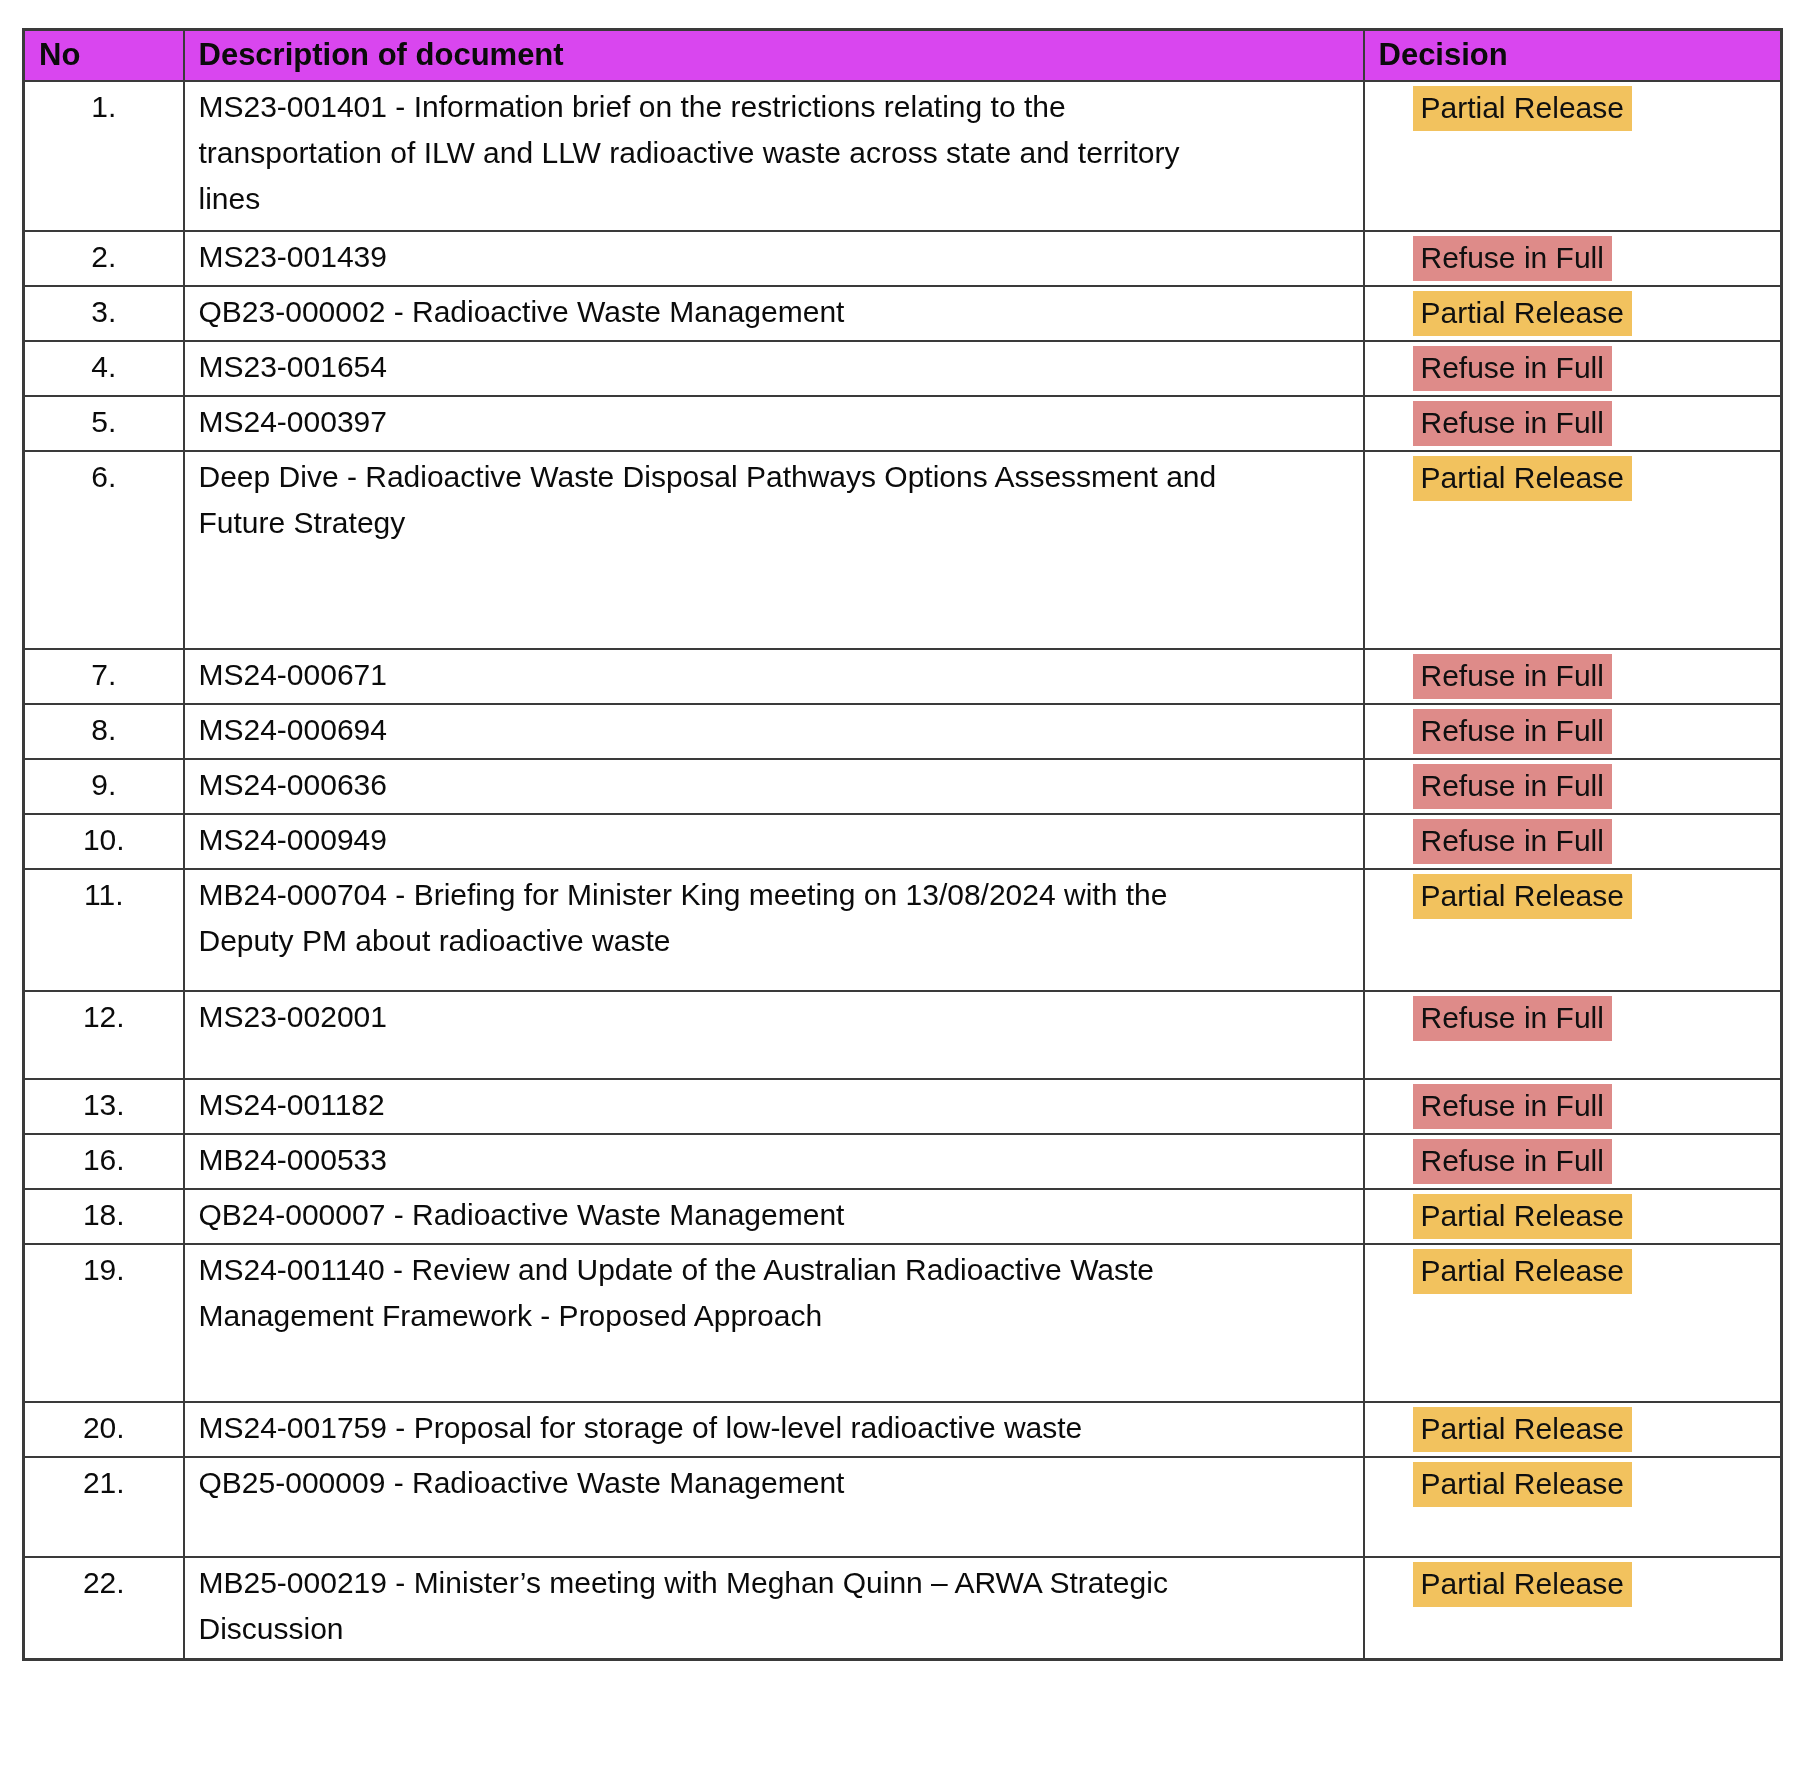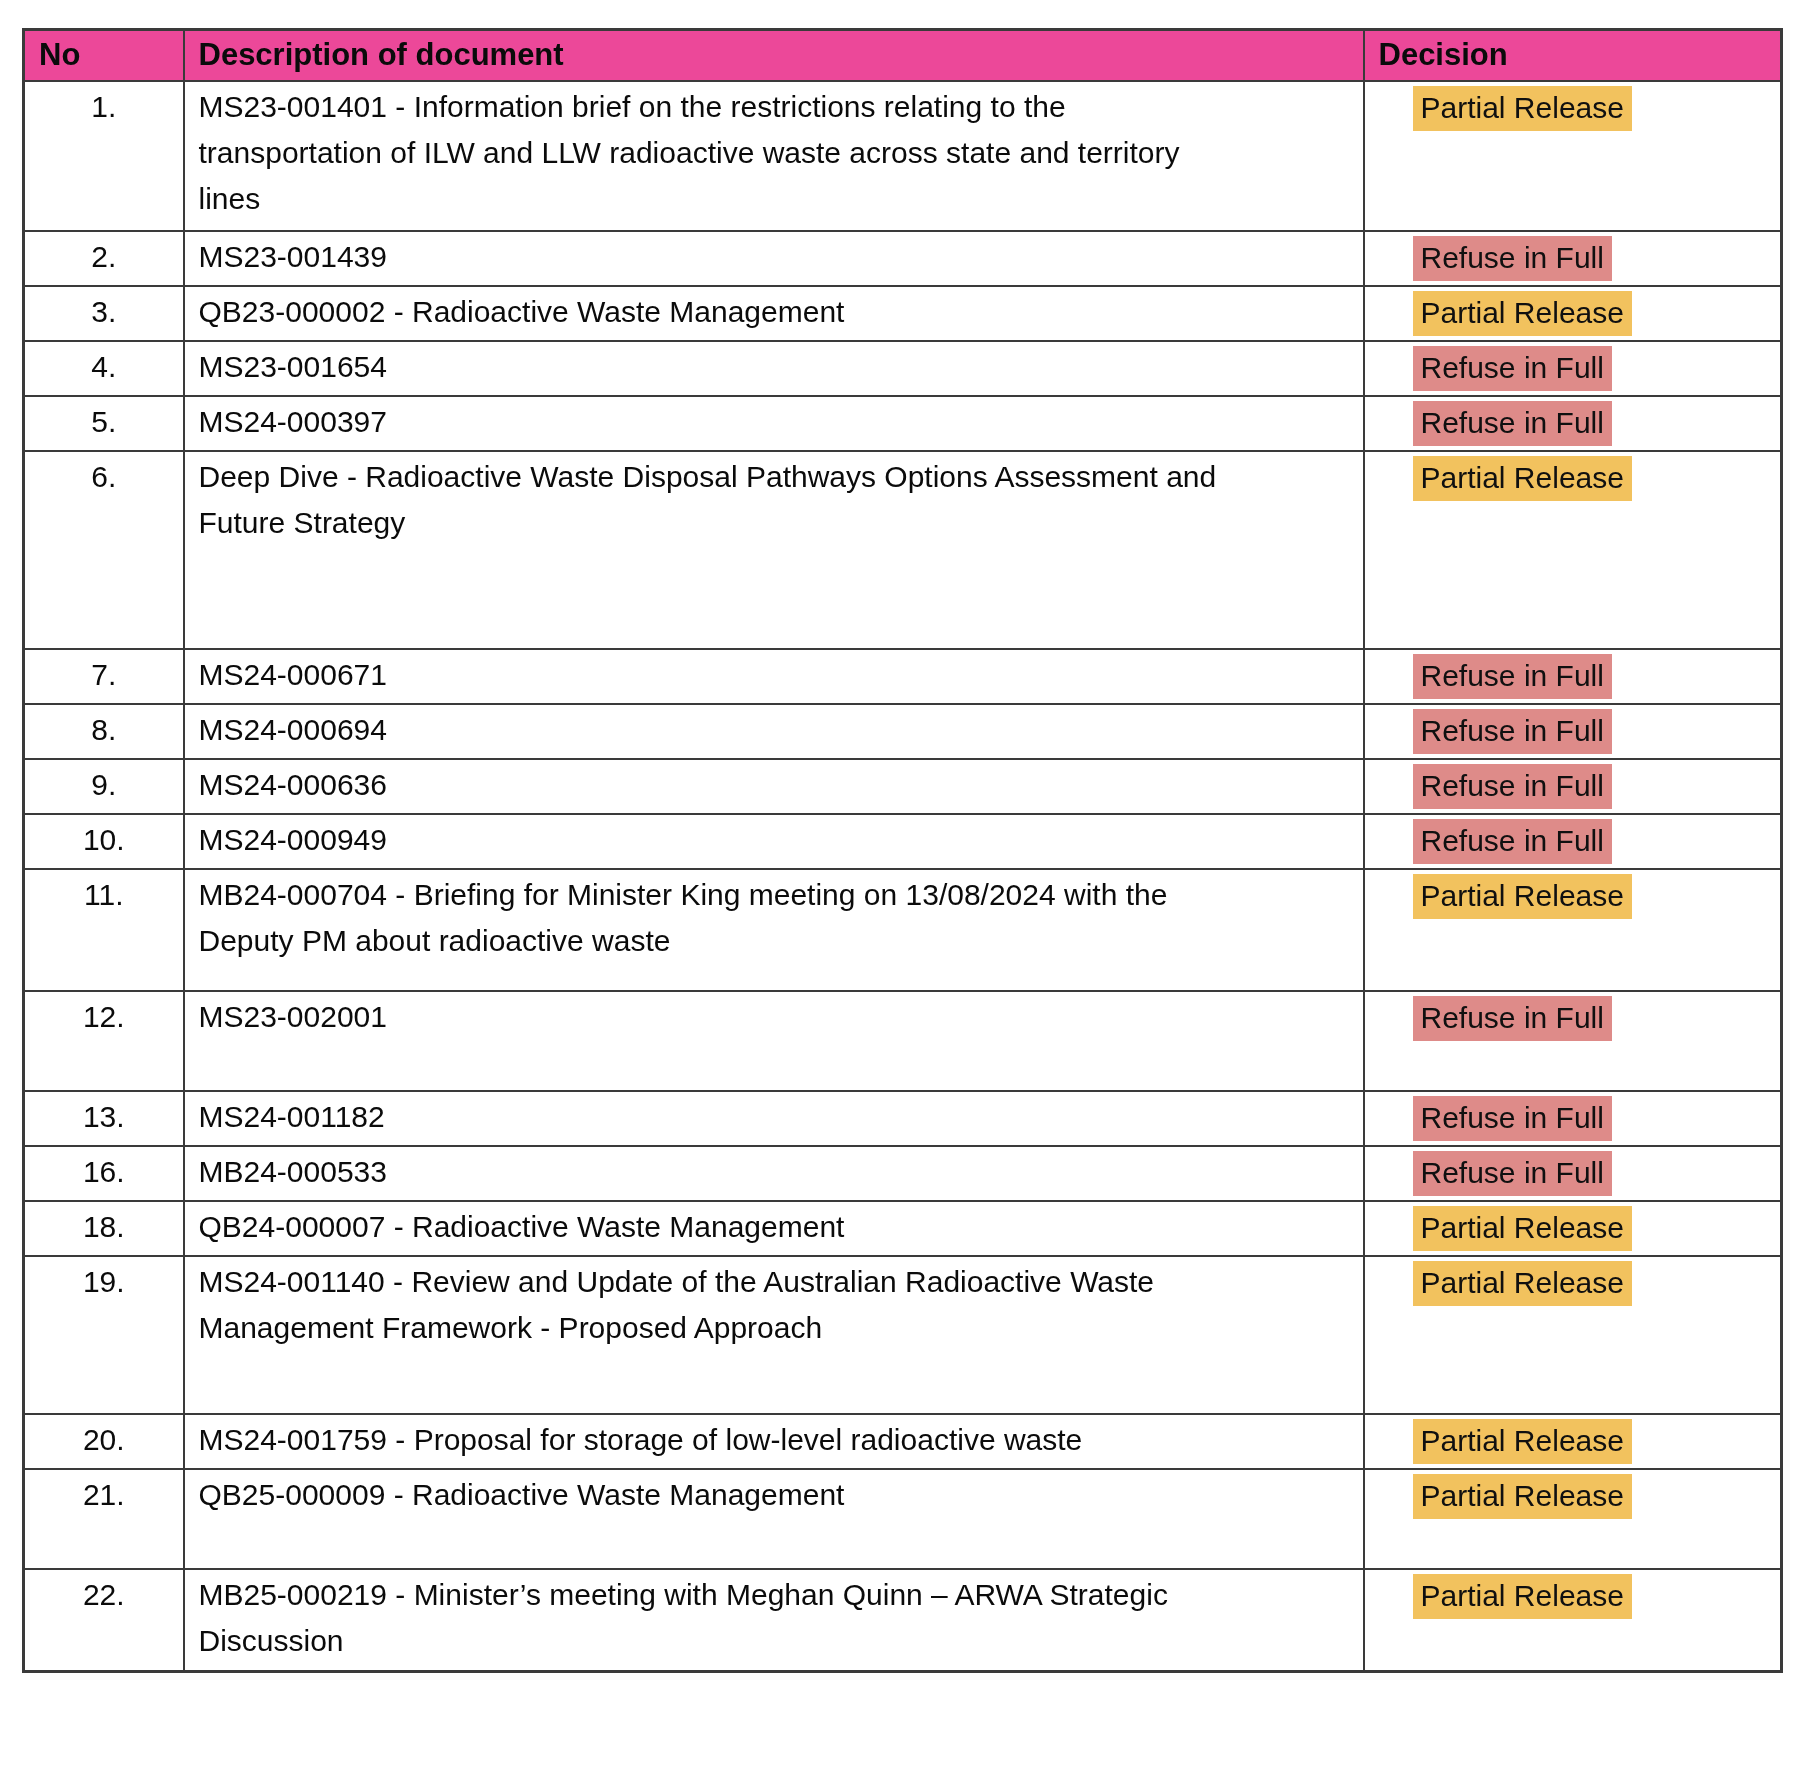--- a/index.html
+++ b/index.html
@@ -26,21 +26,21 @@
     border-collapse: collapse;
     table-layout: fixed;
     border: 3px solid #3a3a3a;
   }
   th, td {
     border: 2px solid #3a3a3a;
     vertical-align: top;
     overflow: hidden;
   }
   thead th {
-    background: #ec4899;
+    background: #d946ef;
     text-align: left;
     font-weight: bold;
     font-size: 31px;
     padding: 5px 14px 6px 14px;
     line-height: 38px;
   }
   td.cell-no {
     text-align: center;
     font-size: 30px;
     line-height: 46px;
@@ -151,21 +151,21 @@
       <span class="decision-badge" style="background: rgb(222, 139, 137);">Refuse in Full</span>
     </td>
   </tr>
         <tr style="height: 122px;">
     <td class="cell-no">11.</td>
     <td class="cell-desc">MB24-000704 - Briefing for Minister King meeting on 13/08/2024 with the Deputy PM about radioactive waste</td>
     <td class="cell-decision">
       <span class="decision-badge" style="background: rgb(242, 194, 94);">Partial Release</span>
     </td>
   </tr>
-        <tr style="height: 100px;">
+        <tr style="height: 88px;">
     <td class="cell-no">12.</td>
     <td class="cell-desc">MS23-002001</td>
     <td class="cell-decision">
       <span class="decision-badge" style="background: rgb(222, 139, 137);">Refuse in Full</span>
     </td>
   </tr>
         <tr style="height: 49px;">
     <td class="cell-no">13.</td>
     <td class="cell-desc">MS24-001182</td>
     <td class="cell-decision">

